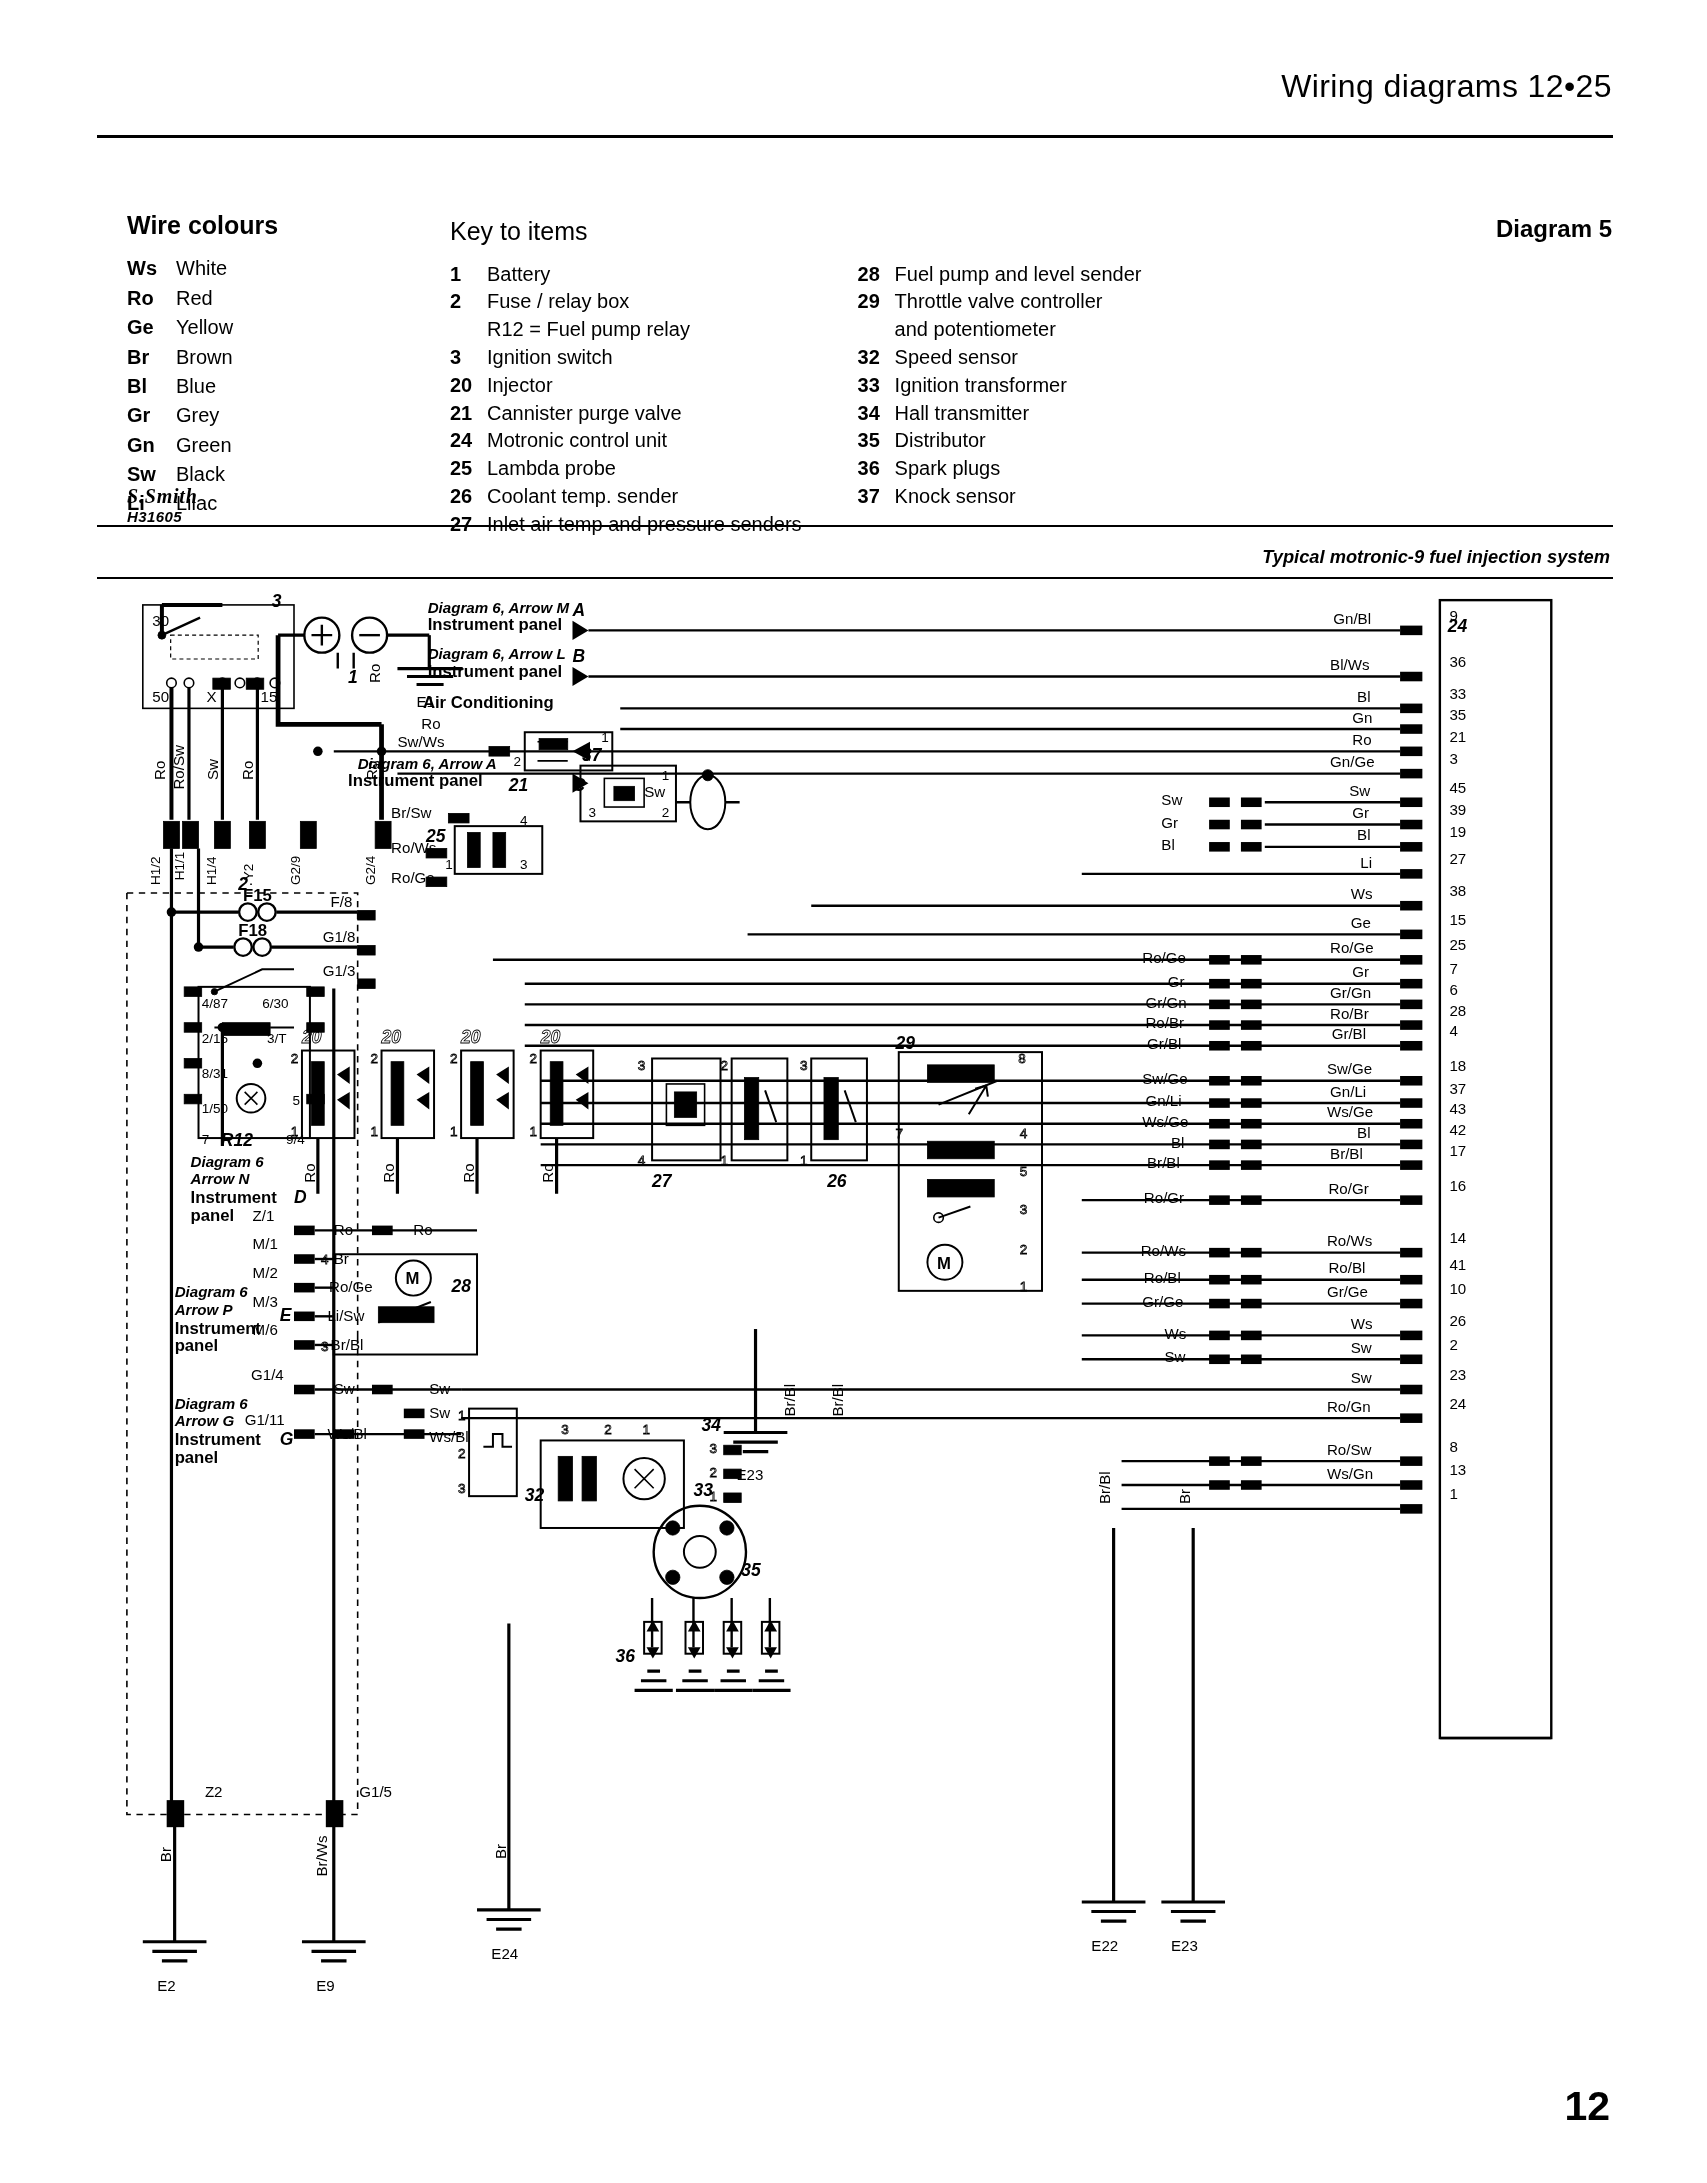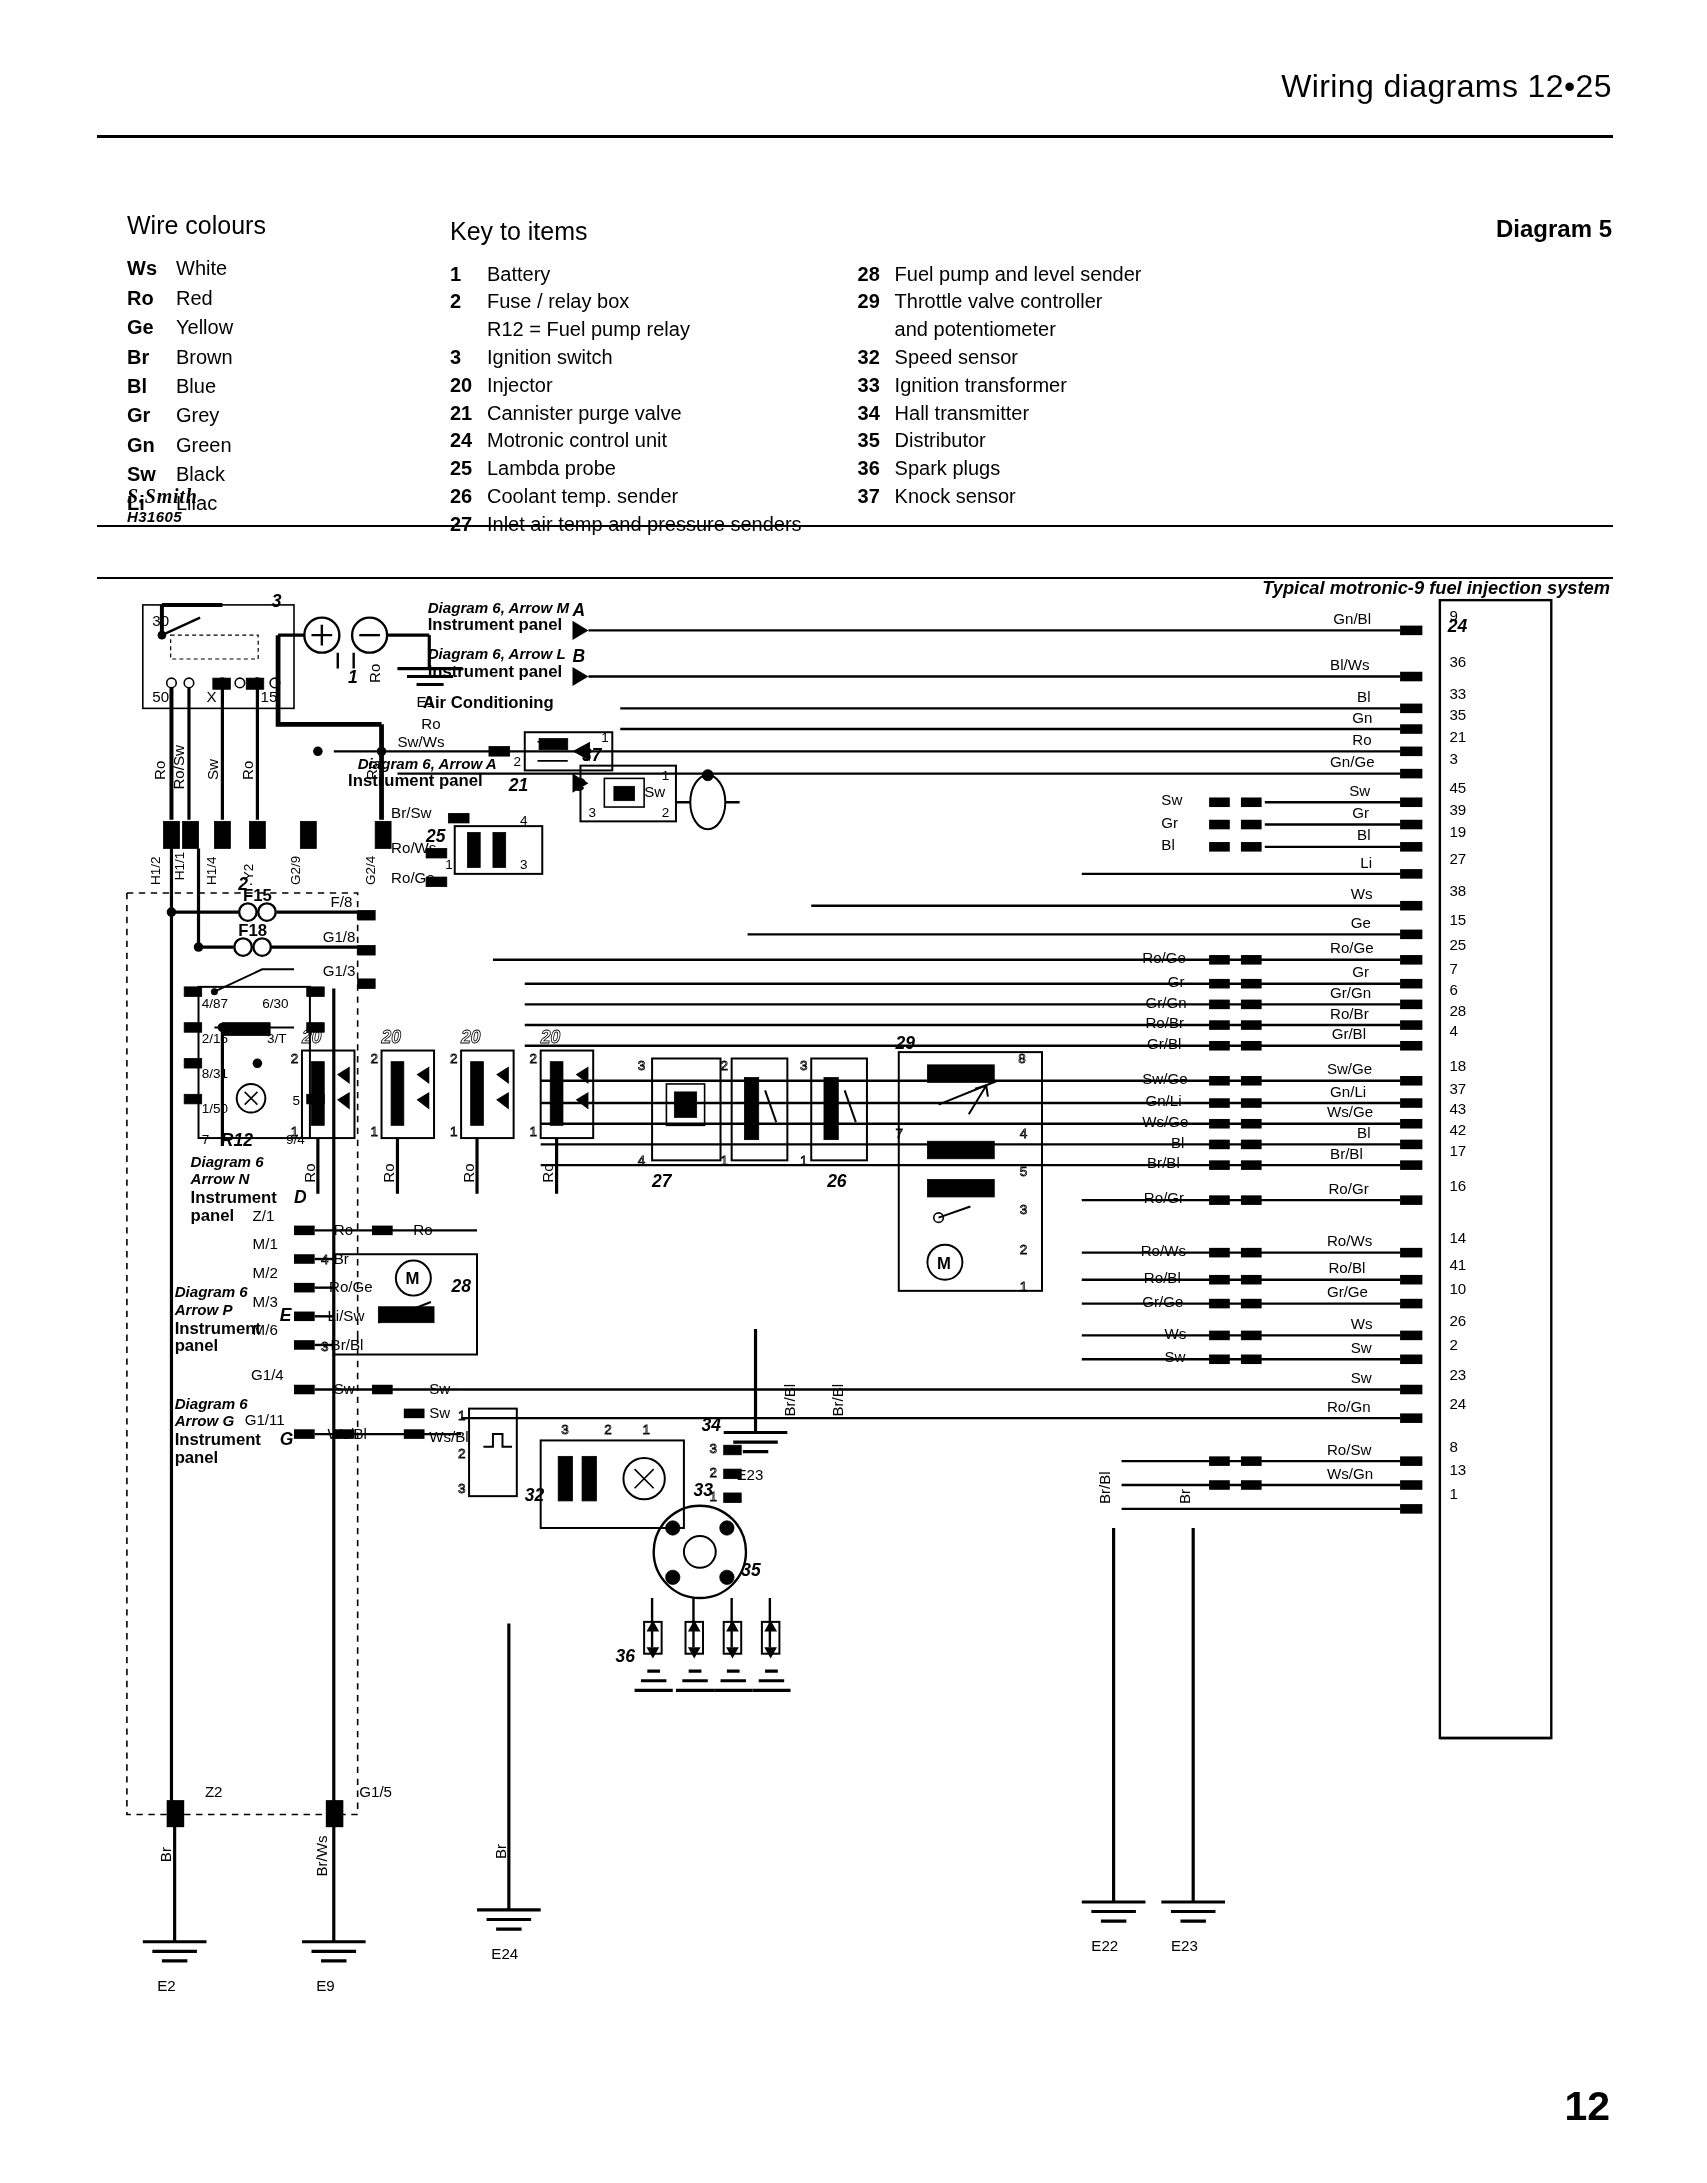--- a/index.html
+++ b/index.html
@@ -5,39 +5,39 @@
   html,body{margin:0;padding:0;background:#ffffff;}
   body{width:1707px;height:2183px;position:relative;font-family:"Liberation Sans",sans-serif;color:#000;}
   .page{position:absolute;left:0;top:0;width:1707px;height:2183px;}
 
   
   .hdr-title{position:absolute;right:95px;top:68px;font-size:32px;letter-spacing:0.4px;}
   .hdr-rule{position:absolute;left:97px;top:135px;width:1516px;height:3.2px;background:#000;}
 
   
   .legend{position:absolute;left:127px;top:211px;}
-  .legend h3{margin:0;font-size:25px;font-weight:normal;}
+  .legend h3{margin:0;font-size:25px;font-weight:bold;}
   .legend table{border-collapse:collapse;margin-top:14.3px;font-size:20px;}
   .legend td{padding:3.2px 0 3.2px 0;vertical-align:top;}
   .legend td.code{font-weight:bold;width:49px;}
   .sig{position:absolute;left:127px;top:485px;font-size:16px;font-style:italic;}
   .sig .sigtext{font-family:"Liberation Serif",serif;font-size:20px;letter-spacing:0.8px;font-weight:bold;}
   .sig .signum{font-weight:bold;font-size:15px;letter-spacing:0.4px;}
 
   .keyitems{position:absolute;left:450px;top:217px;}
   .keyitems h3{margin:0;font-size:25px;font-weight:normal;}
   .kcols{display:flex;gap:56px;margin-top:14.3px;}
   .kcol table{border-collapse:collapse;font-size:20px;}
   .kcol td{padding:2.4px 0;vertical-align:top;}
   .kcol td.num{font-weight:bold;width:37px;}
 
   .diagno{position:absolute;right:95px;top:215px;font-size:24px;font-weight:bold;}
 
   .rule2{position:absolute;left:97px;top:525px;width:1516px;height:2.4px;background:#000;}
-  .caption{position:absolute;right:97px;top:546px;font-size:18.3px;font-style:italic;font-weight:bold;margin-top:31px;}
+  .caption{position:absolute;right:97px;top:546px;font-size:18.3px;font-style:italic;font-weight:bold;}
   .rule3{position:absolute;left:97px;top:577px;width:1516px;height:2.4px;background:#000;}
 
   .pagenum{position:absolute;right:97px;bottom:53px;font-size:41px;font-weight:bold;}
 
   
   .schem{position:absolute;left:95px;top:589px;width:1520px;height:1496px;}
   svg{display:block;}
   .lbl{font-family:"Liberation Sans",sans-serif;font-size:19px;}
   .lbl-b{font-family:"Liberation Sans",sans-serif;font-size:21px;font-weight:bold;}
   .lbl-i{font-family:"Liberation Sans",sans-serif;font-size:19px;font-style:italic;font-weight:bold;}

